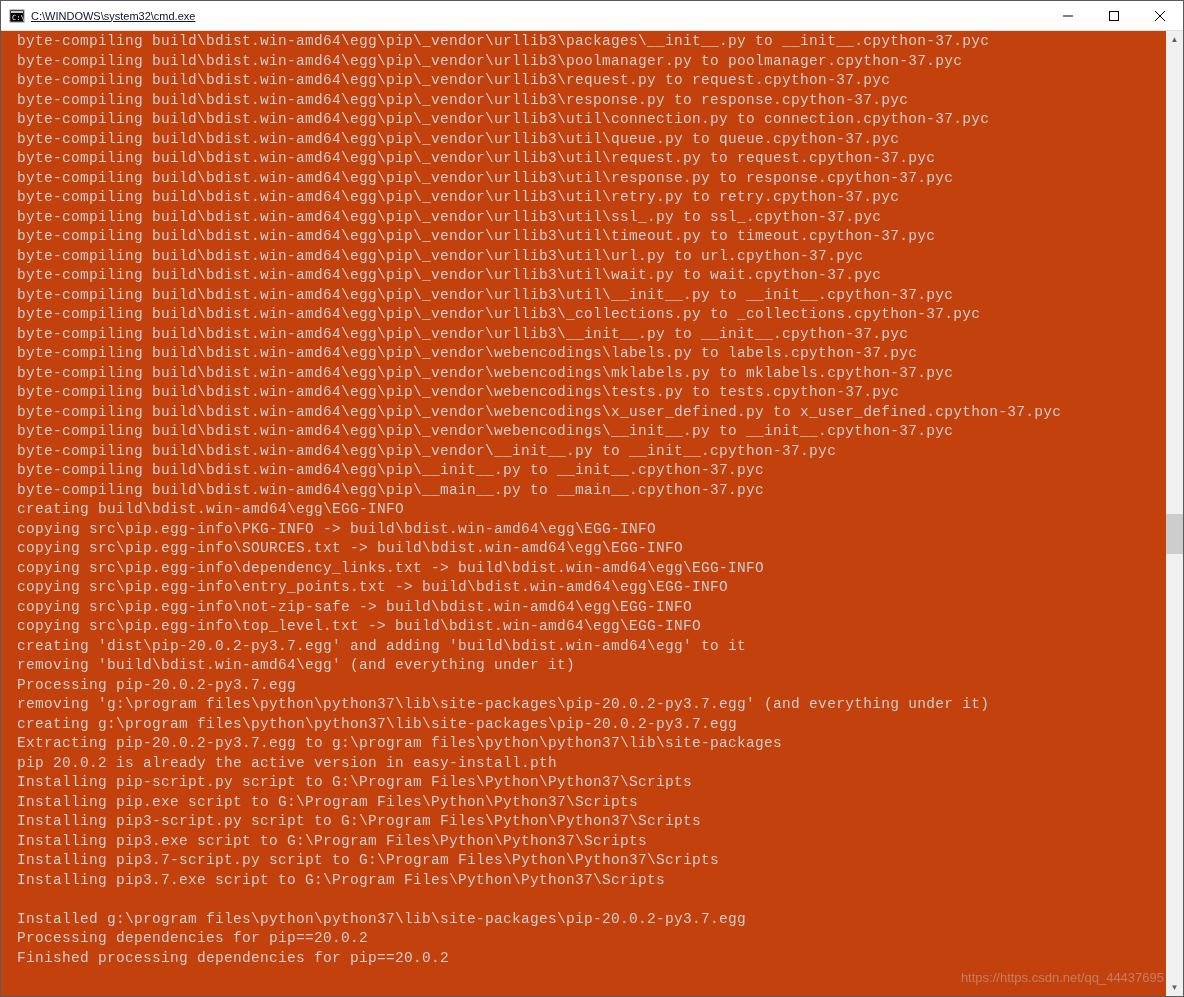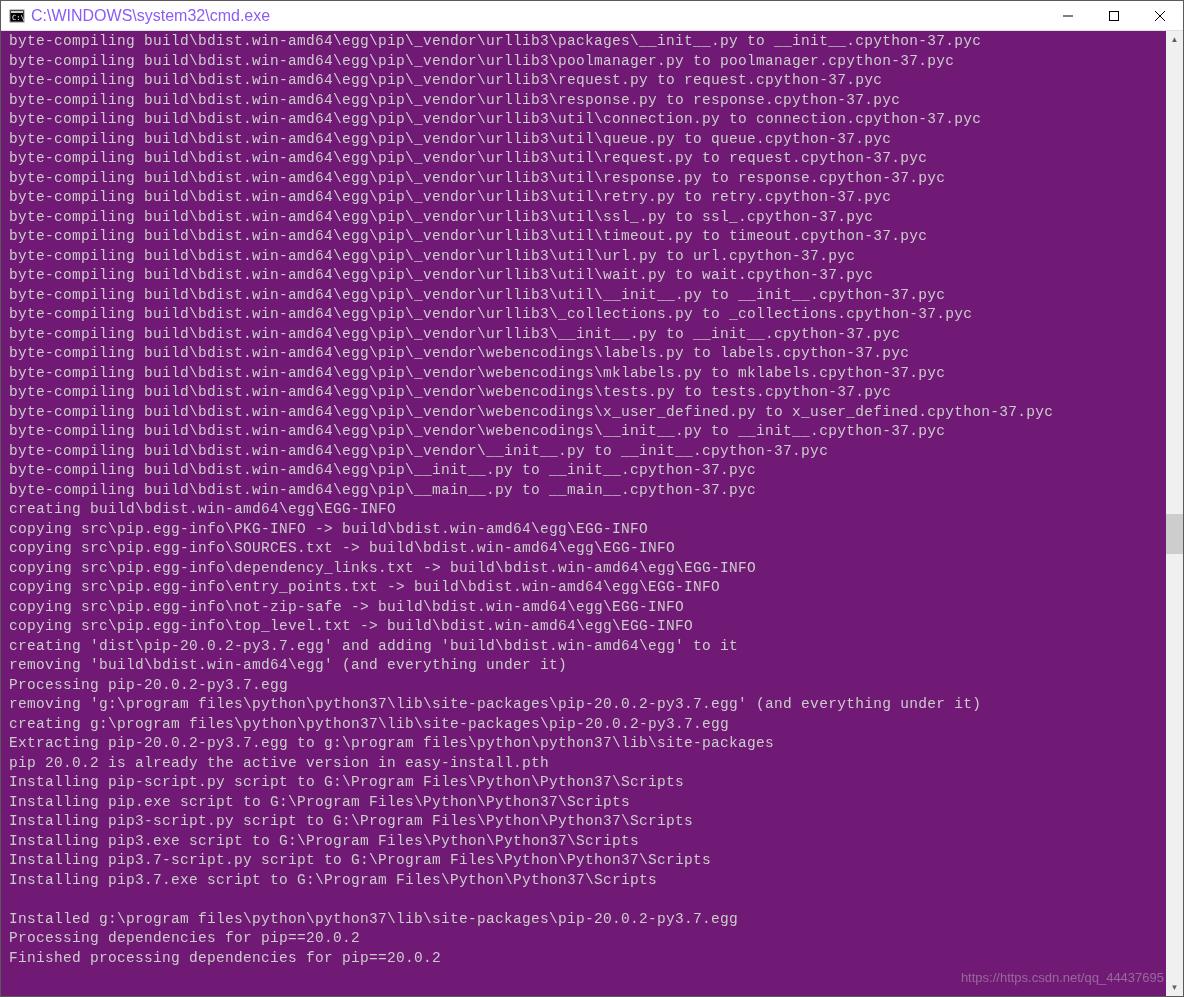--- a/index.html
+++ b/index.html
@@ -38,23 +38,24 @@
       margin-right: 6px;
       display: flex;
       align-items: center;
       justify-content: center;
     }
     .titlebar-icon svg {
       width: 16px;
       height: 16px;
     }
     .titlebar-title {
-      font-size: 16px;
-      color: #8b5cf6;
-      flex: 1;
+      font-size: 11px;
+      color: #0f172a;
+      flex: 1;
+      text-decoration: underline;
     }
     .titlebar-controls {
       display: flex;
       height: 100%;
     }
     .titlebar-btn {
       width: 46px;
       height: 100%;
       display: flex;
       align-items: center;
@@ -66,26 +67,26 @@
       cursor: pointer;
     }
     .terminal-area {
       flex: 1;
       display: flex;
       background: #000000;
       overflow: hidden;
     }
     .terminal-content {
       flex: 1;
-      background: #701a75;
+      background: #c2410c;
       color: #cccccc;
       font-family: "Consolas", "Courier New", monospace;
       font-size: 14.5px;
       line-height: 19.5px;
-      padding: 1px 8px;
+      padding: 1px 16px;
       white-space: pre;
       overflow: hidden;
       letter-spacing: 0.3px;
     }
     .scrollbar {
       width: 17px;
       background: #f0f0f0;
       display: flex;
       flex-direction: column;
       flex-shrink: 0;

